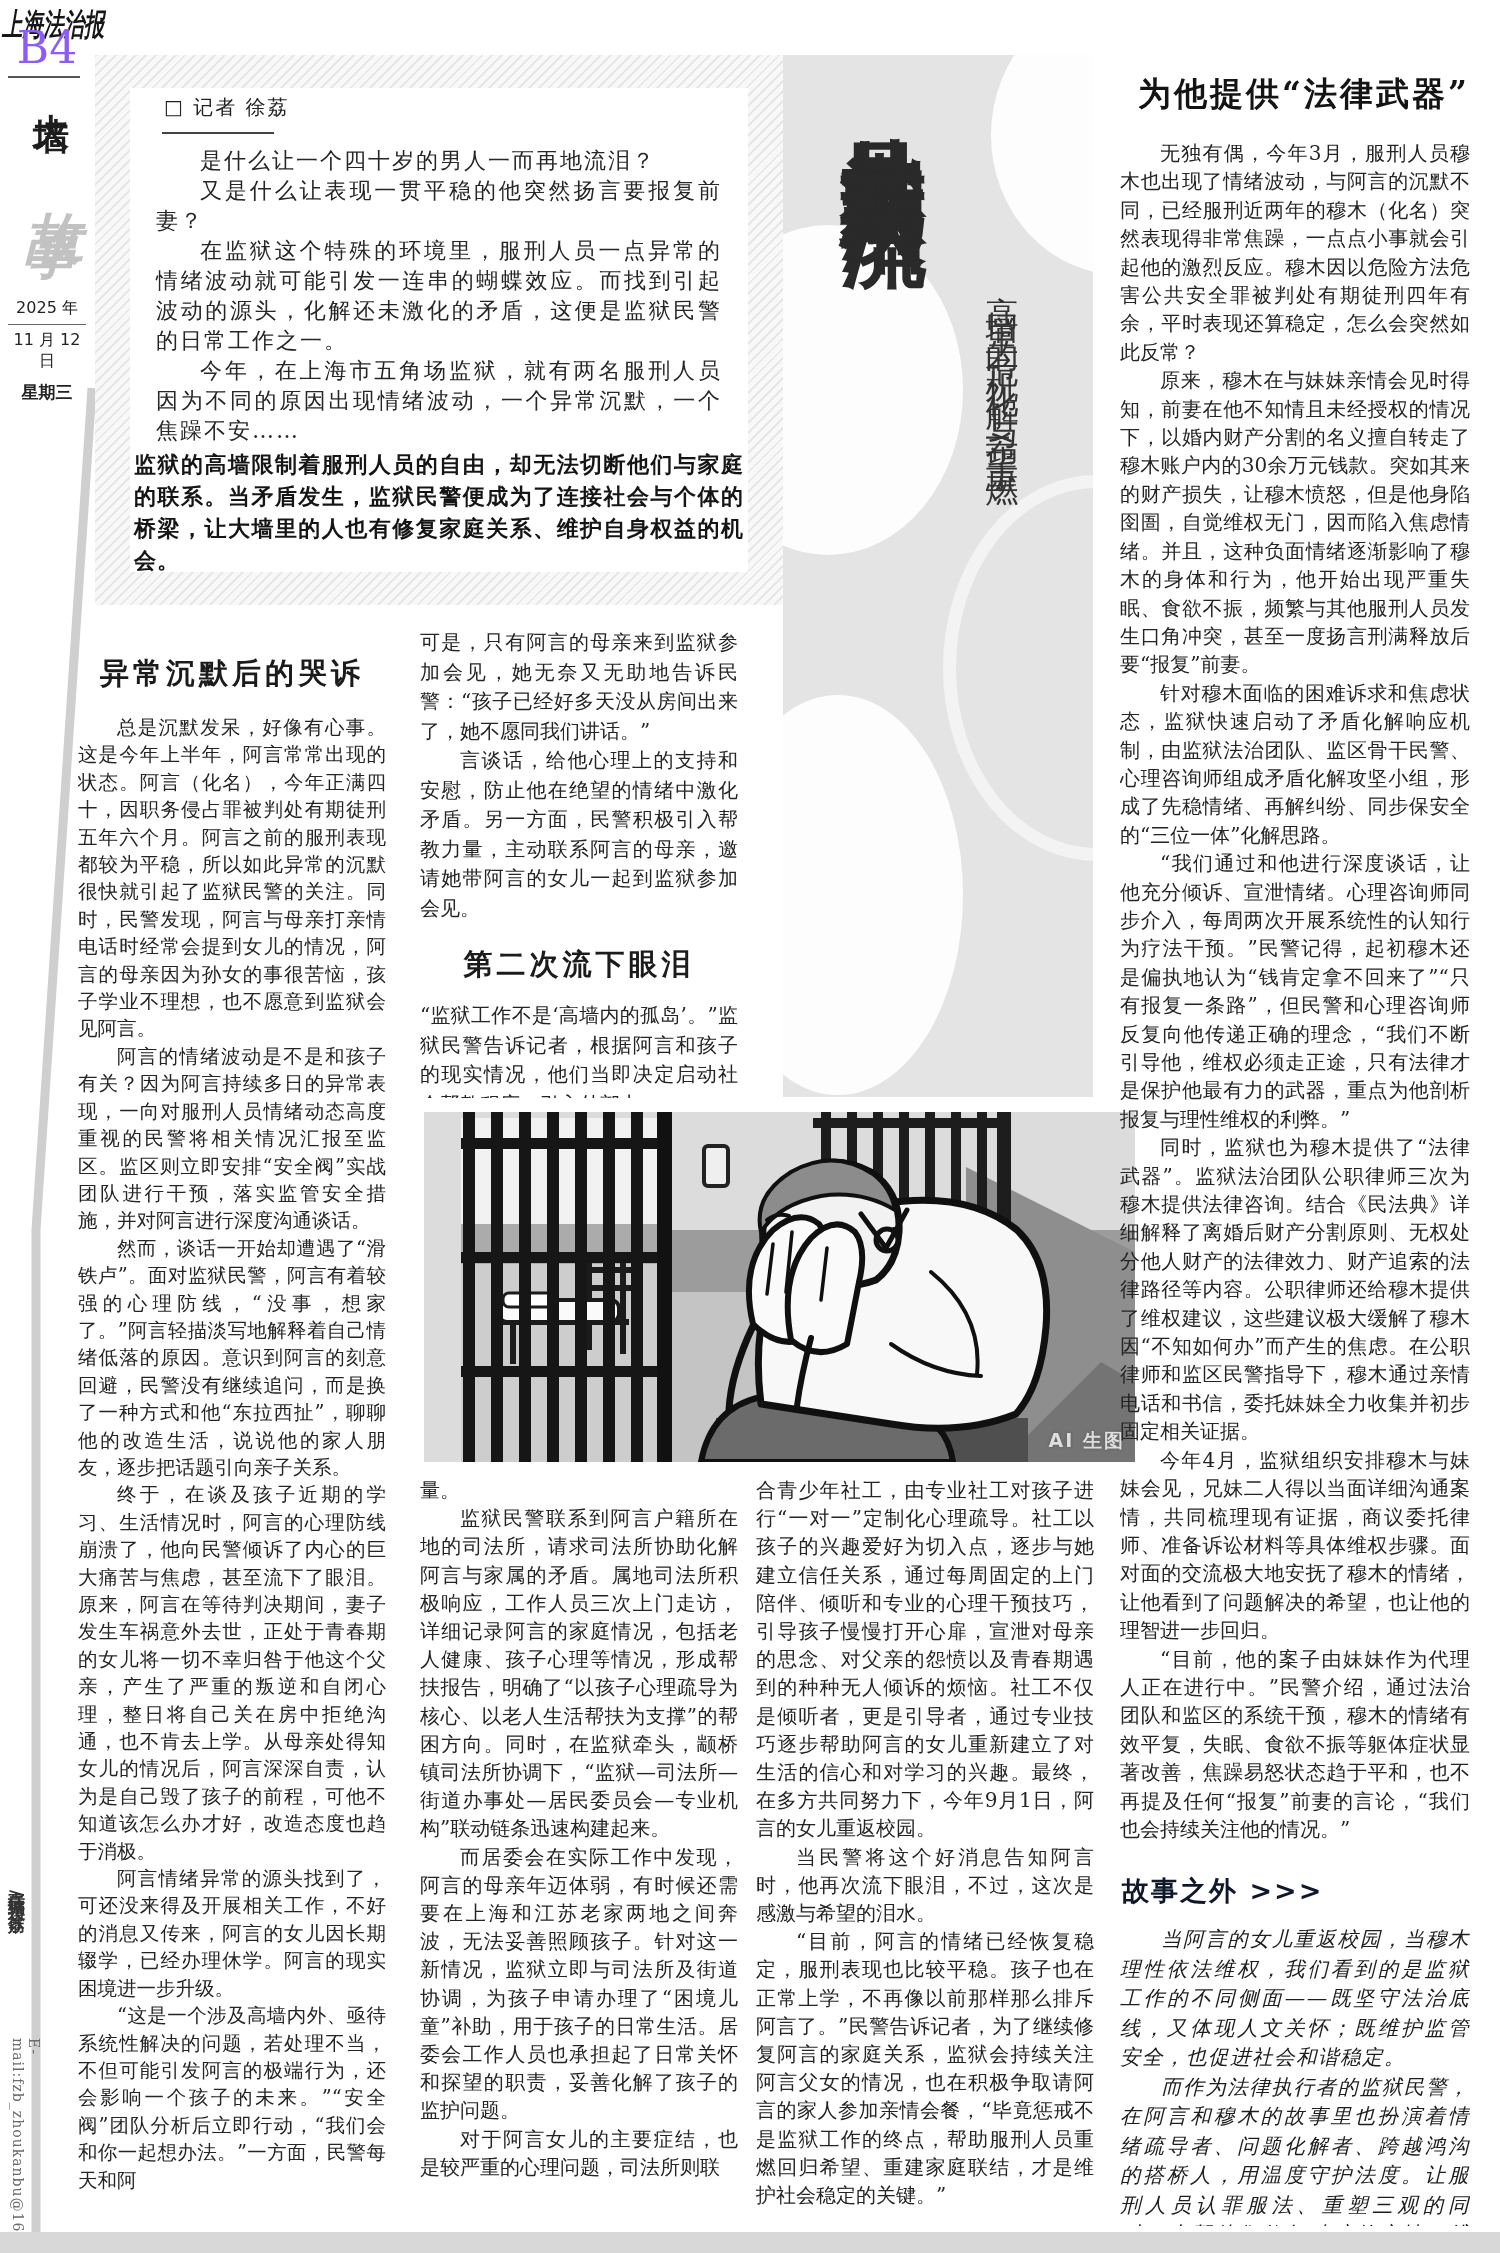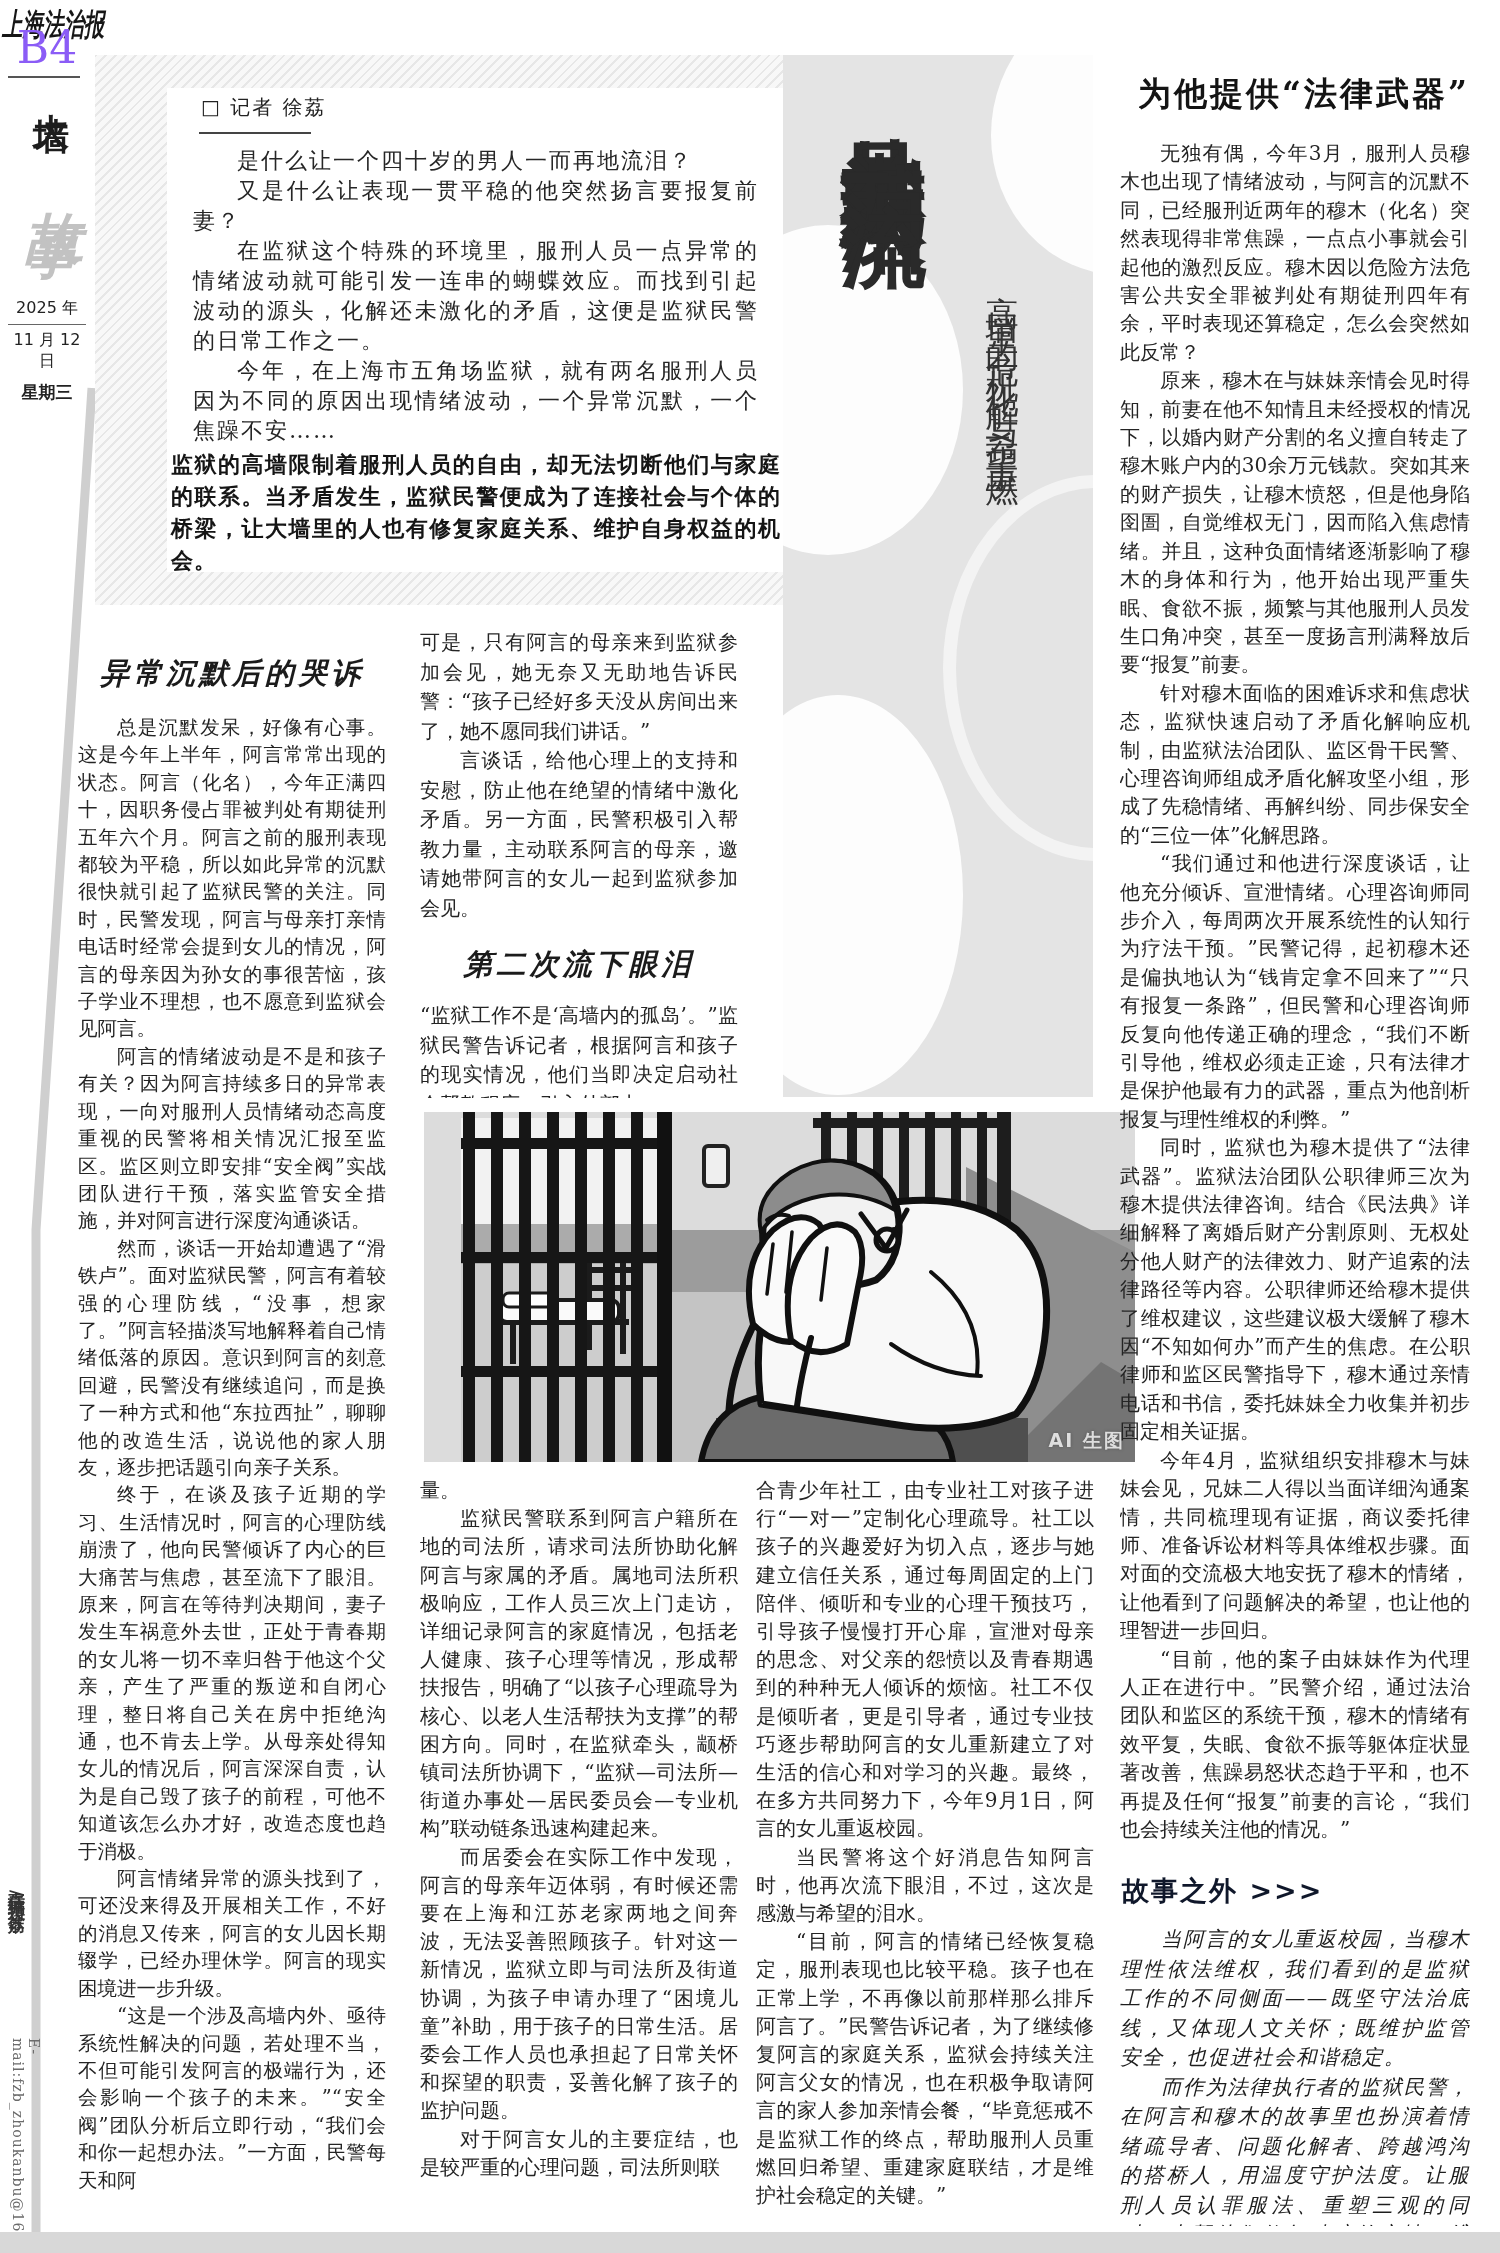--- a/index.html
+++ b/index.html
@@ -24,21 +24,21 @@
               font-family:"DejaVu Sans","Liberation Sans",sans-serif;}
   .date-block .rule{height:1px;background:#666;margin:5px 4px;}
   .date-weekday{font-weight:bold;font-size:17px;margin-top:9px;}
   .editor{left:6px;top:1878px;writing-mode:vertical-rl;font-size:17px;font-weight:bold;
           color:#333;letter-spacing:3px;font-family:"DejaVu Sans","Liberation Sans",sans-serif;}
   .email{left:10px;top:2038px;writing-mode:vertical-rl;font-size:14px;color:#6b6b6b;
          letter-spacing:1px;font-family:"DejaVu Serif",serif;}
   
   .intro-frame{left:95px;top:55px;width:688px;height:550px;
     background:repeating-linear-gradient(135deg,#e7e7e7 0 2px,#f8f8f8 2px 7px);}
-  .intro-box{position:absolute;left:35px;top:33px;width:618px;height:484px;background:#ffffff;margin-left:37px;}
+  .intro-box{position:absolute;left:35px;top:33px;width:618px;height:484px;background:#ffffff;}
   .byline{position:absolute;left:34px;top:6px;font-size:20px;color:#222;letter-spacing:2px;}
   .byline-rule{position:absolute;left:32px;top:44px;width:112px;height:2px;background:#444;}
   .intro-text{position:absolute;left:26px;top:58px;width:566px;}
   .intro-text p{margin:0;text-indent:2em;text-align:justify;font-size:22px;line-height:30px;
                 letter-spacing:2px;color:#262626;}
   .intro-emph{position:absolute;left:4px;top:360px;width:610px;margin:0;text-align:justify;
               font-size:22px;line-height:32px;font-weight:bold;letter-spacing:1px;color:#151515;}
   
   .headline-block{left:783px;top:55px;width:310px;height:1042px;background:#e4e4e4;overflow:hidden;}
   .blob{position:absolute;background:#fdfdfd;border-radius:50%;}
@@ -55,21 +55,21 @@
   .no-indent-first p:first-child{text-indent:0;}
   .col1{left:78px;top:648px;width:308px;height:1572px;}
   .col1 p{font-size:19.5px;line-height:27.4px;}
   .col2top{left:420px;top:628px;width:318px;height:470px;}
   .col2top p,.col2mid p{font-size:20px;line-height:29.5px;}
   .col2bot{left:420px;top:1476px;width:318px;height:744px;}
   .col2bot p,.col3bot p{font-size:20px;line-height:28.2px;}
   .col3bot{left:756px;top:1476px;width:338px;height:744px;}
   .col-heading{font-size:29px;font-weight:bold;text-align:center;color:#1b1b1b;
                letter-spacing:4px;margin:6px 0 20px 0;text-indent:0;
-               font-family:"DejaVu Sans","Liberation Sans",sans-serif;font-style:italic;}
+               font-family:"DejaVu Sans","Liberation Sans",sans-serif;}
   .col2top .col-heading{margin:22px 0 16px 0;}
   
   .rightcol{left:1120px;top:58px;width:350px;height:2168px;overflow:hidden;}
   .right-heading{font-size:33px;font-weight:bold;text-align:right;letter-spacing:3px;
                  color:#141414;margin:14px 0 22px 0;font-family:"DejaVu Serif",serif;}
   .rightcol p{margin:0;text-indent:2em;text-align:justify;font-size:20px;line-height:28.4px;color:#242424;}
   .outro-heading{font-size:27px;font-weight:bold;color:#0f172a;margin:30px 0 16px 2px;
                  letter-spacing:2px;font-family:"DejaVu Sans","Liberation Sans",sans-serif;}
   .rightcol .kai p{font-style:italic;font-size:20.5px;line-height:29.5px;letter-spacing:1.5px;color:#1d1d1d;}
   

